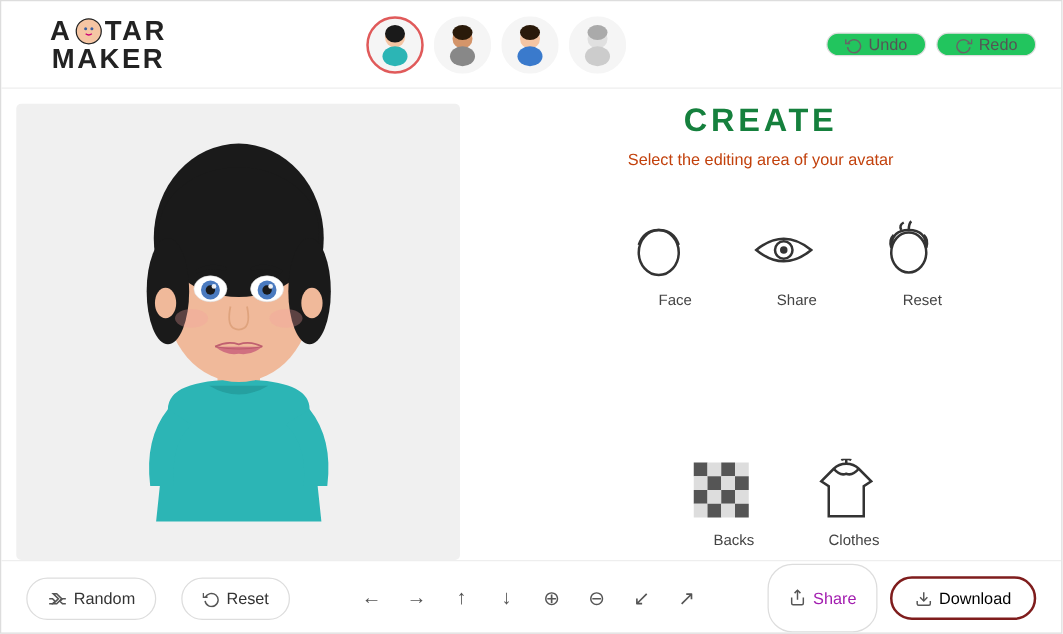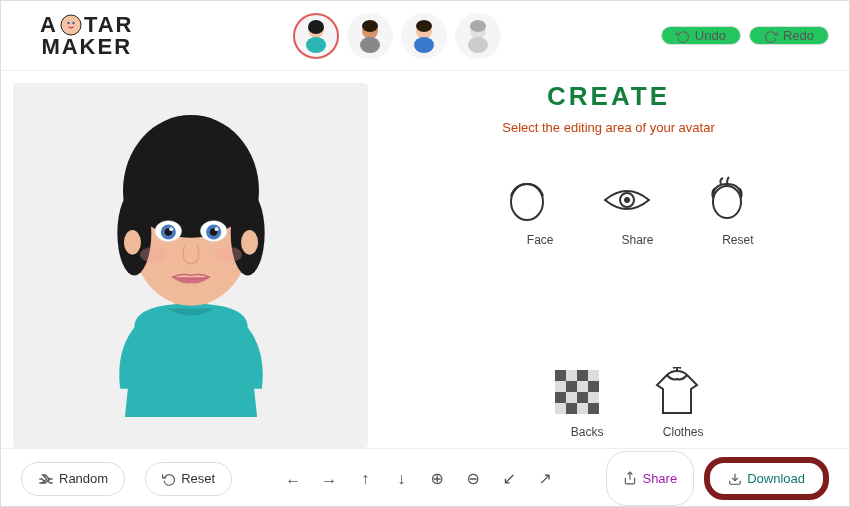--- a/index.html
+++ b/index.html
@@ -207,26 +207,26 @@
       background: #fff;
       cursor: pointer;
       font-size: 13px;
       color: #a21caf;
     }
     .btn-download {
       display: flex;
       align-items: center;
       gap: 5px;
       padding: 8px 18px;
-      border: 6px solid #7f1d1d;
+      border: 2px solid #7f1d1d;
       border-radius: 20px;
       background: #fff;
       cursor: pointer;
       font-size: 13px;
-      color: #0f766e;
+      color: #000000;
       font-weight: 500;
     }
 
     
     .checker-icon {
       width: 44px;
       height: 44px;
       display: grid;
       grid-template-columns: repeat(4, 11px);
       grid-template-rows: repeat(4, 11px);

